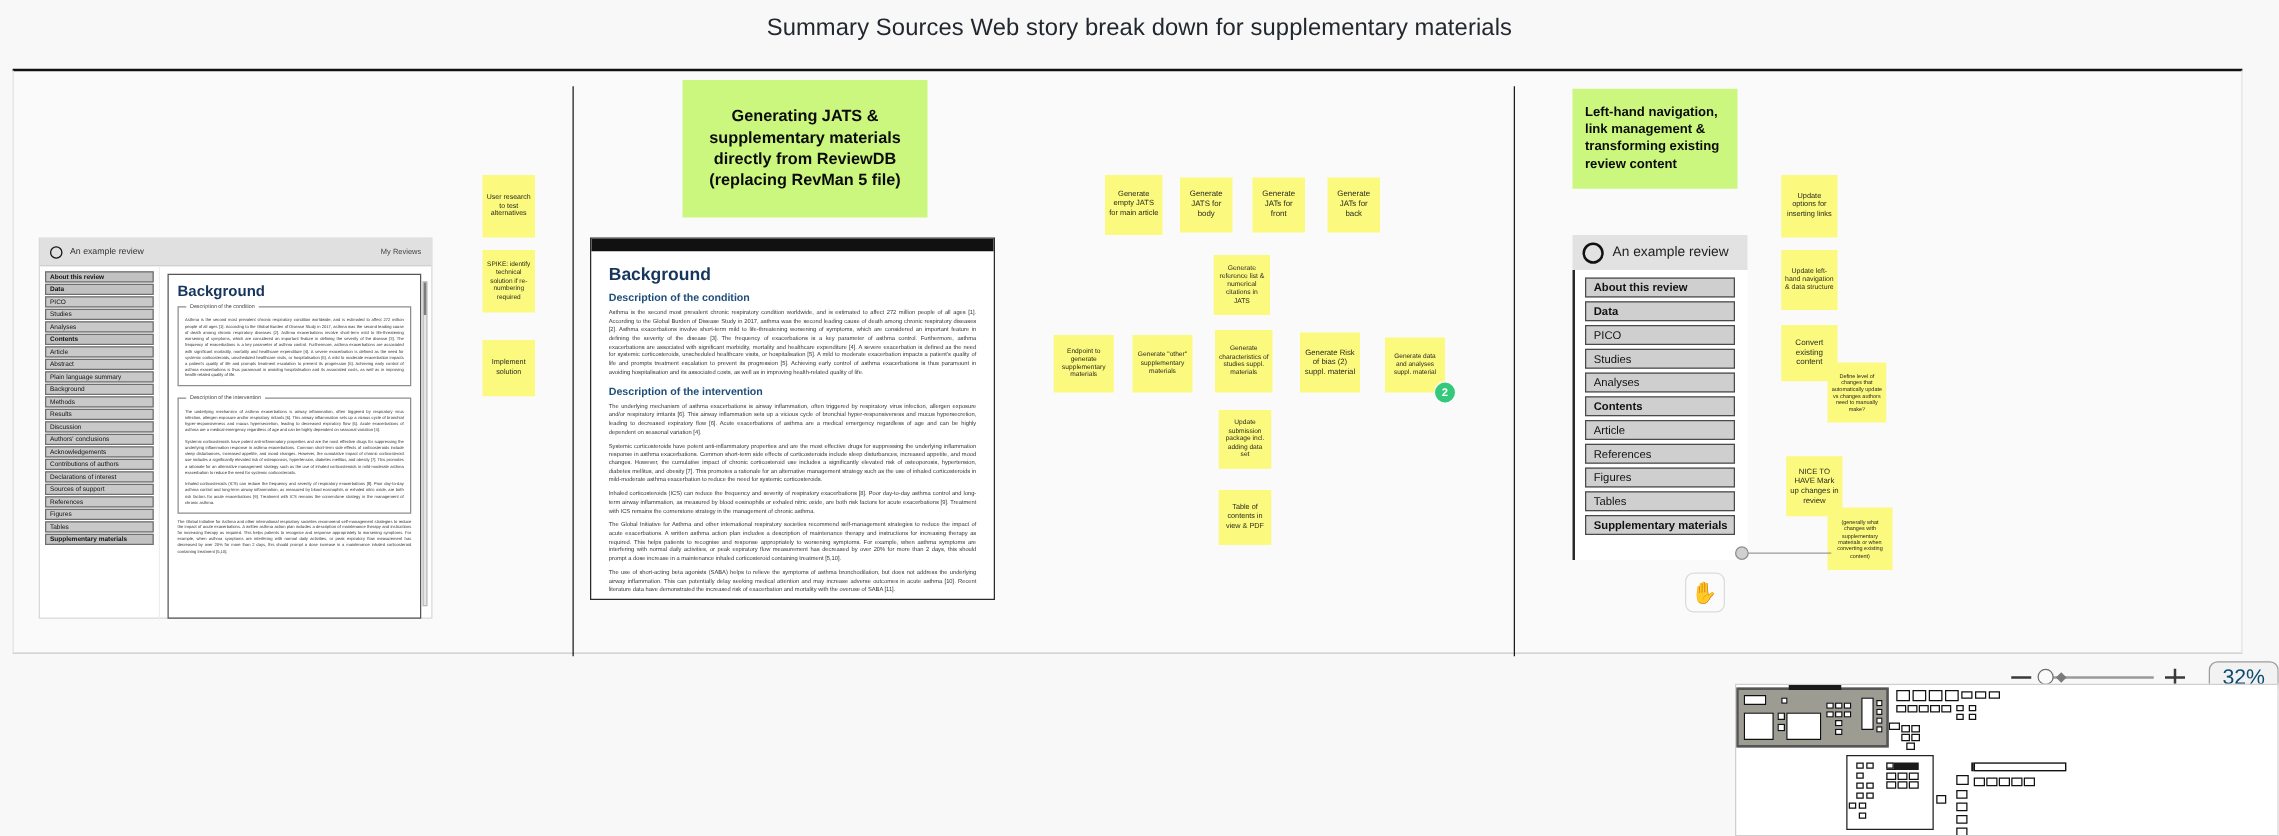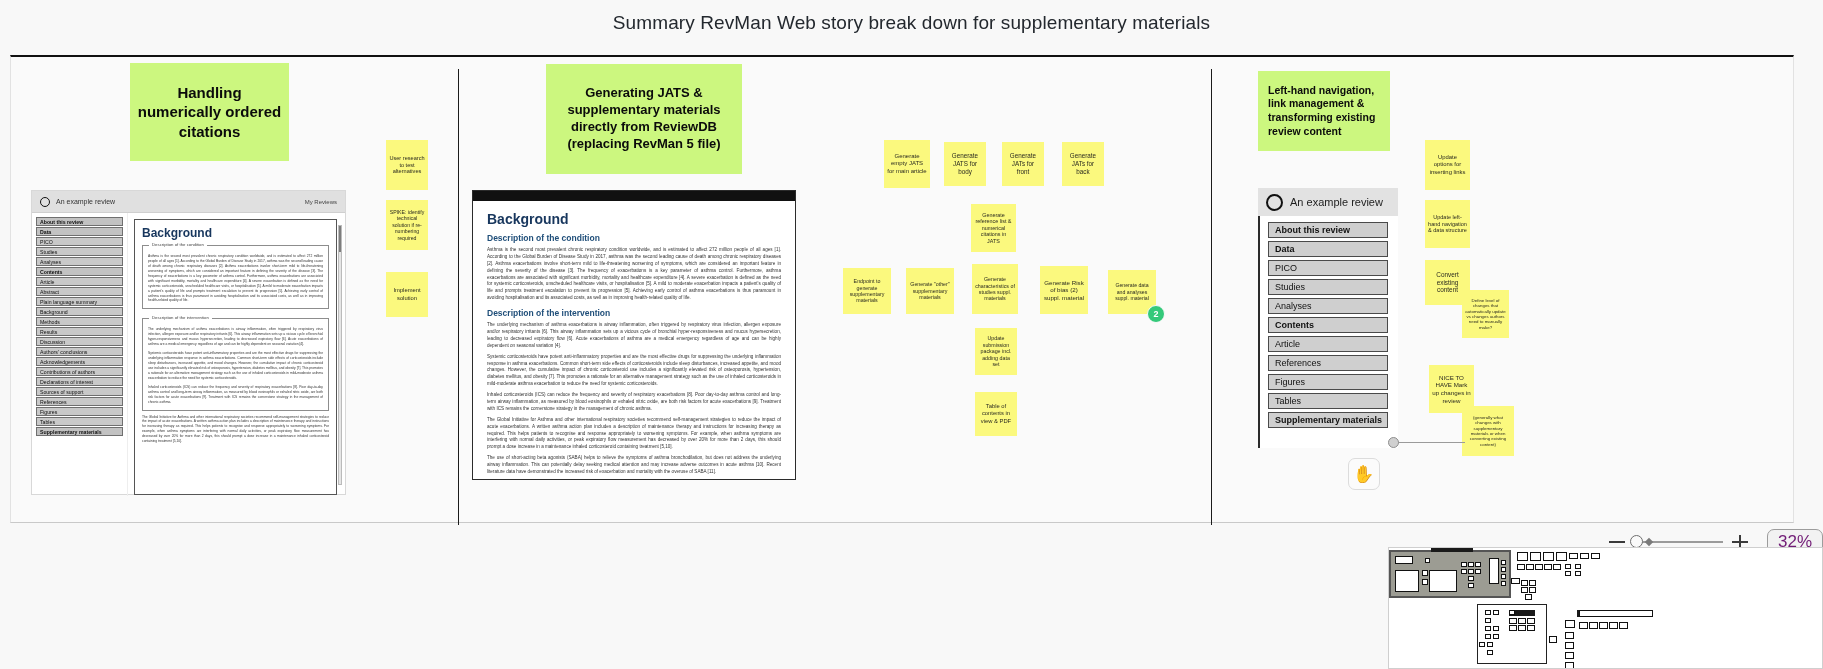--- a/index.html
+++ b/index.html
@@ -89,51 +89,48 @@
   .slider-track { width:88px; height:1.5px; background:#9b9b9b; position:relative; }
   .slider-knob {
     position:absolute; left:-5px; top:-6px; width:13px; height:13px; border-radius:50%;
     background:#fafafa; border:1.6px solid #6e6e6e;
   }
   .slider-dot { position:absolute; left:11px; top:-2.5px; width:6px; height:6px; background:#7a7a7a; transform:rotate(45deg); }
   .plus-v, .plus-h { position:absolute; background:#3a3a3a; }
   .zoom-pill {
     margin-left:auto; width:56px; height:27px; border:1.5px solid #9c9c9c; border-radius:7px;
     background:#f2f2f2; display:flex; align-items:center; justify-content:center;
-    font-size:17px; color:#701a75;
+    font-size:17px; color:#0c4a6e;
   }
   .hand-btn {
     position:absolute; left:1348px; top:458px; width:32px; height:32px;
     border:1px solid #dcdcdc; border-radius:7px; background:#fbfbfb;
     display:flex; align-items:center; justify-content:center; font-size:17px; color:#9a9a9a;
   }
   .minimap {
     position:absolute; left:1388px; top:547px; width:435px; height:122px;
     background:#fff; border:1px solid #cfcfcf; overflow:hidden;
   }
   .mm-shade { position:absolute; left:0; top:2px; width:122px; height:48px; background:#9c9c93; border:2px solid #555; }
   .mm-blk { position:absolute; background:#fff; border:1.4px solid #111; }
   .mm-solid { position:absolute; background:#1a1a1a; }
   .mm-frame { position:absolute; border:1.6px solid #222; background:transparent; }
 </style>
 </head>
 <body>
 
 <div id="root">
 
-  <div class="board-title">Summary RevMan Web story break down for supplementary materials</div>
+  <div class="board-title">Summary Sources Web story break down for supplementary materials</div>
 
   <div class="canvas-frame">
     <div class="vrule" style="left:447px; top:12px; height:456px;"></div>
     <div class="vrule" style="left:1200px; top:12px; height:456px;"></div>
   </div>
 
-  <div class="note-green" style="left:130px; top:63px; width:159px; height:98px; font-size:15px;">
-    <span>Handling numerically ordered citations</span>
-  </div>
 
   <div class="app-mock" style="left:31px; top:190px; width:315px; height:305px;">
     <div class="app-top">
       <span class="circ"></span>
       <span>An example review</span>
       <span class="myrev">My Reviews</span>
     </div>
     <div style="display:flex; height:283px;">
       <div class="nav-list" id="leftNav">
           <div class="nav-item bold">

